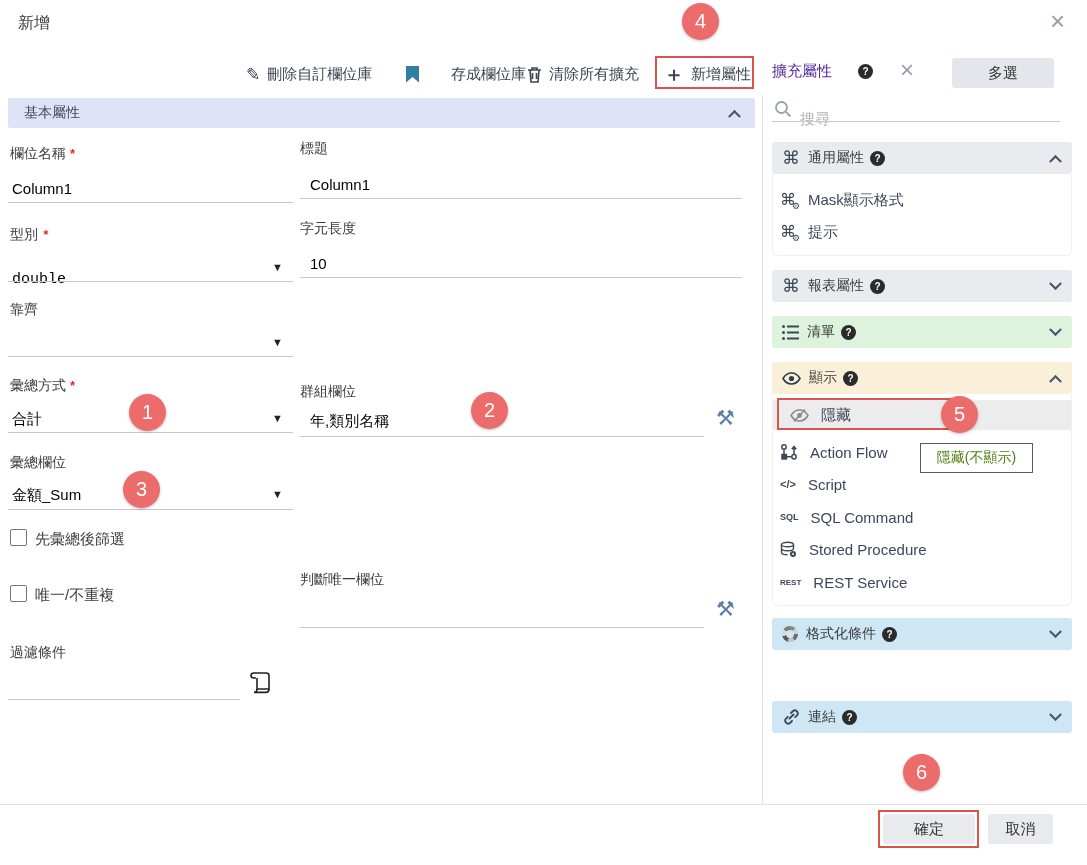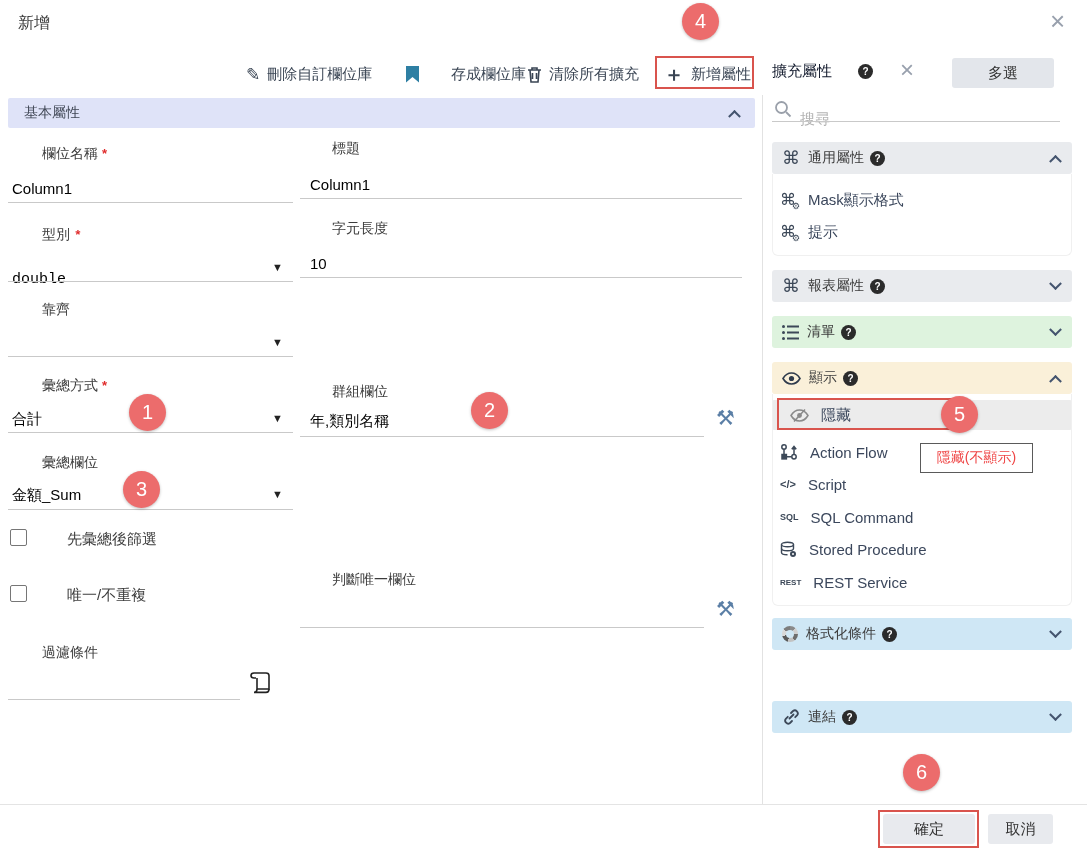--- a/index.html
+++ b/index.html
@@ -1,21 +1,21 @@
 <!DOCTYPE html>
 <html><head>
 <meta charset="utf-8">
 <style>
   * { margin:0; padding:0; box-sizing:border-box; }
   html,body { background:#fff; }
   body { font-family:"Liberation Sans","DejaVu Sans",sans-serif; color:#333; }
   #app { position:relative; width:1087px; height:865px; background:#fff; overflow:hidden; }
 
   .abs { position:absolute; }
-  .lbl { font-size:14px; color:#3c3c3c;margin-left:32px; }
+  .lbl { font-size:14px; color:#3c3c3c; }
   .req { color:#e02b2b; font-weight:bold; margin-left:4px; font-size:13px; }
   .val { font-size:15px; color:#000000; }
   .underline { position:absolute; border-bottom:1px solid #c9c9c9; }
   .dd-arrow { position:absolute; font-size:11px; color:#222; }
   .checkbox { position:absolute; width:17px; height:17px; border:1.5px solid #767676; border-radius:2px; background:#fff; }
 
   
   .tb-item { position:absolute; top:60px; height:28px; display:flex; align-items:center; gap:7px; font-size:15px; color:#3a4554; cursor:pointer; }
   .bookmark { width:13px; height:17px; background:#2e7fa3; clip-path:polygon(0 0,100% 0,100% 100%,50% 68%,0 100%); }
   .pencil { font-size:17px; color:#3a4554; }
@@ -46,21 +46,21 @@
   .cmd-gear { position:relative; font-size:16px; color:#3c4858; line-height:1; }
   .cmd-gear .g { position:absolute; right:-4px; bottom:-3px; font-size:9px; }
   .txticon { font-weight:bold; color:#3c4858; letter-spacing:0; }
   .donut { width:16px; height:16px; border-radius:50%;
            background:conic-gradient(#8a8a8a 0 12%,#cfcfcf 12% 25%,#6e6e6e 25% 40%,#c2c2c2 40% 55%,#595959 55% 70%,#d8d8d8 70% 85%,#7d7d7d 85% 100%);
            position:relative; }
   .donut::after { content:""; position:absolute; inset:4px; background:#cfe7f5; border-radius:50%; }
 
   .group-outline { position:absolute; left:772px; width:300px; border:1px solid #f0f0f0; border-top:none; border-radius:0 0 6px 6px; pointer-events:none; }
 
-  .tooltip-box { position:absolute; background:#fff; border:1px solid #5a5a5a; font-size:14px; color:#ef4444;
+  .tooltip-box { position:absolute; background:#fff; border:1px solid #5a5a5a; font-size:14px; color:#4d7c0f;
                  display:flex; align-items:center; justify-content:center; }
 
   .btn { position:absolute; background:#e8eaee; border-radius:3px; font-size:15px; color:#333;
          display:flex; align-items:center; justify-content:center; cursor:pointer; }
 
   .search-ph { font-size:15px; color:#b3b3b3; }
   .close-x { font-size:26px; color:#98a0ad; line-height:1; cursor:pointer; }
   svg { display:block; }
 </style>
 </head>
@@ -163,21 +163,21 @@
   <span class="abs" style="left:248px;top:670px;cursor:pointer;">
     <svg width="24" height="26" viewBox="0 0 24 26">
       <path d="M6 3c-2 0-3 1.2-3 2.6S4.2 8 6 8h2" fill="none" stroke="#222" stroke-width="1.6"></path>
       <path d="M6 3h12c1.8 0 3 1.2 3 2.6V19H9" fill="none" stroke="#222" stroke-width="1.6"></path>
       <path d="M9 8v11c0 2-1 3.4-3 3.4h12c2 0 3-1.4 3-3.4" fill="none" stroke="#222" stroke-width="1.6"></path>
     </svg>
   </span>
 
   <div class="divider-v"></div>
 
-  <div class="abs" style="left:772px;top:62px;font-size:15px;color:#0f172a;">擴充屬性</div>
+  <div class="abs" style="left:772px;top:62px;font-size:15px;color:#4c1d95;">擴充屬性</div>
   <span class="help abs" style="left:852px;top:64px;">?</span>
   <div class="abs close-x" style="left:900px;top:58px;font-size:24px;">×</div>
   <div class="btn" style="left:952px;top:58px;width:102px;height:30px;background:#e3e6eb;">多選</div>
 
   <span class="abs" style="left:774px;top:100px;">
     <svg width="18" height="18" viewBox="0 0 18 18">
         <circle cx="7.5" cy="7.5" r="5.5" fill="none" stroke="#9aa0aa" stroke-width="1.8"></circle>
         <path d="M12 12l4.5 4.5" stroke="#9aa0aa" stroke-width="1.8"></path>
       </svg>
   </span>

